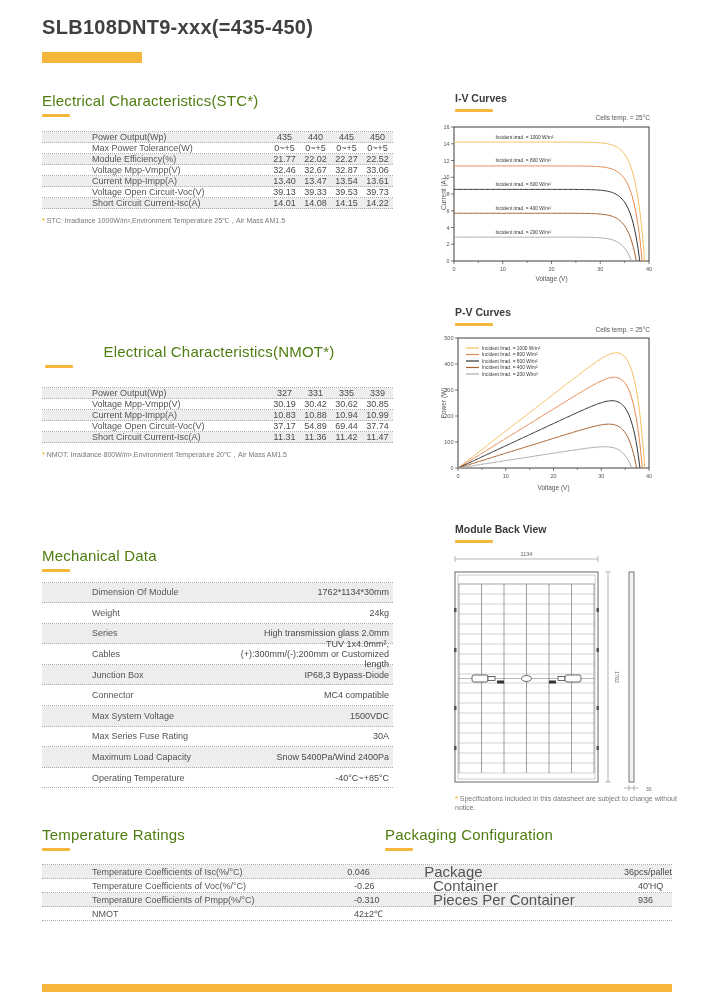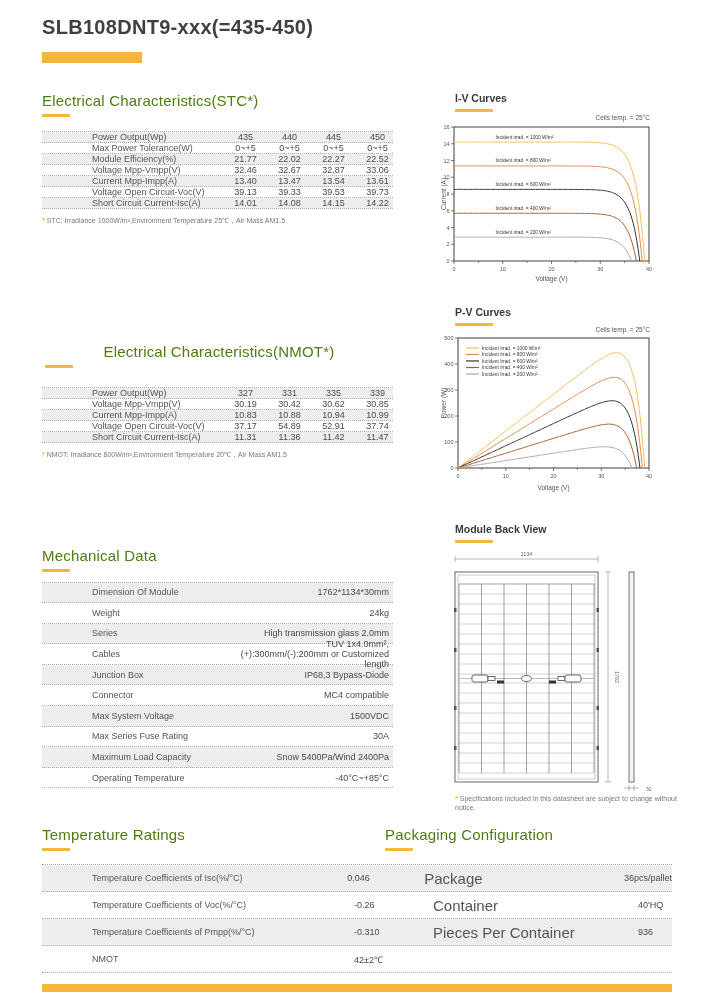--- a/index.html
+++ b/index.html
@@ -16,25 +16,25 @@
   .sec-head { font-size:15px; font-weight:400; color:#4d7c0f; letter-spacing:0.2px; }
   .chart-head { font-size:10.5px; font-weight:700; color:#3a3a3a; }
   .underline { height:2.5px; margin-top:5px; border-radius:1px; }
   .u-small { width:28px; }
   .u-chart { width:38px; height:2.5px; }
   
   .tbl { border-top:1px dotted #adadad; }
   .t-row { display:flex; align-items:center; border-bottom:1px dotted #adadad;padding-left:48px; }
   .shaded { background:#ededed; }
   .t-label { flex:1; font-size:9px; color:#555; padding-left:2px; }
-  .t-val { width:31px; text-align:center; font-size:9px; color:#4a4a4a;margin-left:13px; }
+  .t-val { width:31px; text-align:center; font-size:9px; color:#4a4a4a; }
   .mech .t-row { height:20.6px; padding-right:4px; }
   .m-val { flex:1; text-align:right; font-size:9px; color:#4a4a4a; }
   .bot { left:42px; width:630px; }
-  .bot .t-row { height:27px; }
+  .bot .t-row { height:14px; }
   .bl-label { width:264px; font-size:9px; color:#555; padding-left:2px; }
   .bl-val  { width:79px;  font-size:9px; color:#4a4a4a; }
   .br-label { width:205px; font-size:15px; color:#555; }
   .br-val  { flex:1; font-size:9px; color:#4a4a4a; }
   
   .footnote { font-size:7px; color:#777; line-height:9px; }
   .star { font-weight:700; margin-right:2px; }
   
   .temp-note { font-size:6.5px; color:#555; text-align:right; }
   svg { display:block; font-family:"Liberation Sans", sans-serif; }
@@ -125,21 +125,21 @@
       <span class="t-label">Current Mpp-Impp(A)</span>
       <span class="t-val">10.83</span>
         <span class="t-val">10.88</span>
         <span class="t-val">10.94</span>
         <span class="t-val">10.99</span>
     </div>
     <div class="t-row">
       <span class="t-label">Voltage Open Circuit-Voc(V)</span>
       <span class="t-val">37.17</span>
         <span class="t-val">54.89</span>
-        <span class="t-val">52.91</span>
+        <span class="t-val">69.44</span>
         <span class="t-val">37.74</span>
     </div>
     <div class="t-row shaded">
       <span class="t-label">Short Circuit Current-Isc(A)</span>
       <span class="t-val">11.31</span>
         <span class="t-val">11.36</span>
         <span class="t-val">11.42</span>
         <span class="t-val">11.47</span>
     </div>
   </div>

